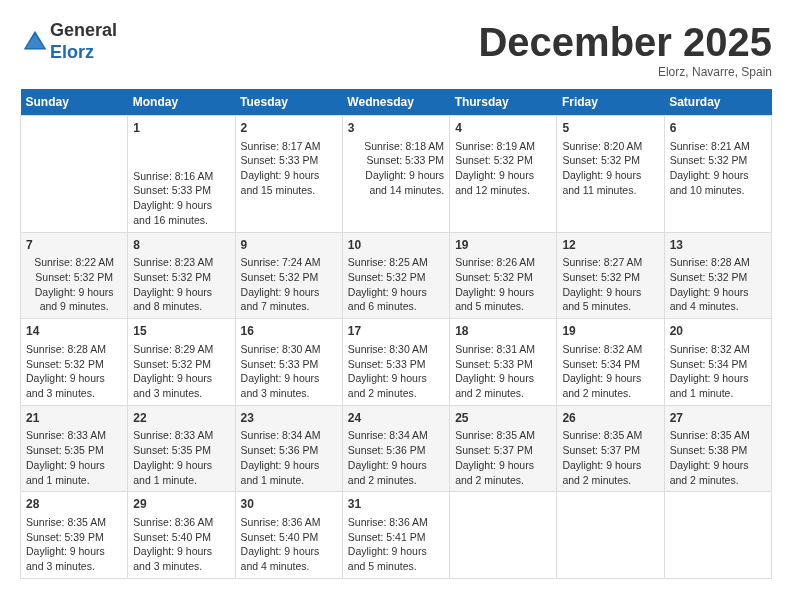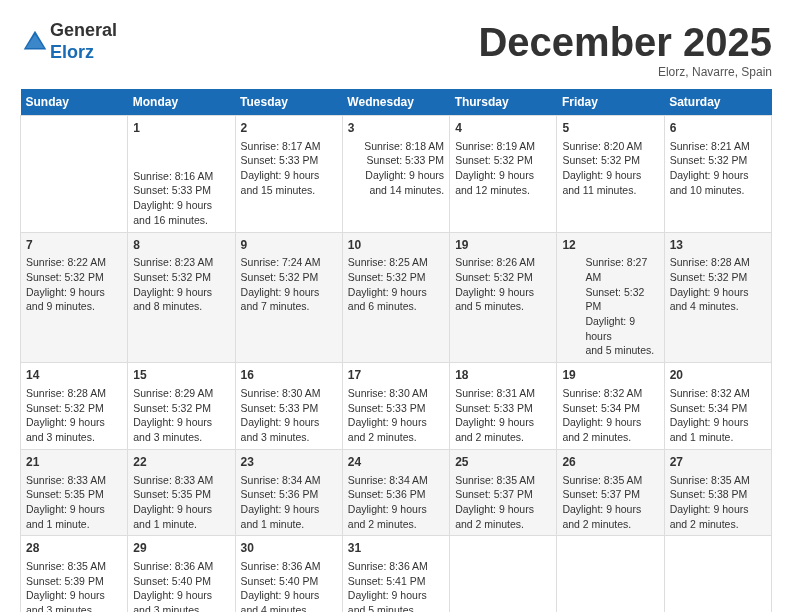--- a/index.html
+++ b/index.html
@@ -160,21 +160,21 @@
           <span class="day-num">6</span>
           <div class="day-info" style="white-space: pre-line;">Sunrise: 8:21 AM
 Sunset: 5:32 PM
 Daylight: 9 hours
 and 10 minutes.</div>
         </td>
       </tr>
       <tr>
         <td>
           <span class="day-num">7</span>
-          <div class="day-info" style="white-space: pre-line;">Sunrise: 8:22 AM
+          <div class="day-info" style="white-space: pre-line; text-align: center;">Sunrise: 8:22 AM
 Sunset: 5:32 PM
 Daylight: 9 hours
 and 9 minutes.</div>
         </td>
         <td>
           <span class="day-num">8</span>
           <div class="day-info" style="white-space: pre-line;">Sunrise: 8:23 AM
 Sunset: 5:32 PM
 Daylight: 9 hours
 and 8 minutes.</div>
@@ -195,21 +195,21 @@
         </td>
         <td>
           <span class="day-num">19</span>
           <div class="day-info" style="white-space: pre-line;">Sunrise: 8:26 AM
 Sunset: 5:32 PM
 Daylight: 9 hours
 and 5 minutes.</div>
         </td>
         <td>
           <span class="day-num">12</span>
-          <div class="day-info" style="white-space: pre-line; margin-left: 23px;">Sunrise: 8:27 AM
+          <div class="day-info" style="white-space: pre-line;">Sunrise: 8:27 AM
 Sunset: 5:32 PM
 Daylight: 9 hours
 and 5 minutes.</div>
         </td>
         <td>
           <span class="day-num">13</span>
           <div class="day-info" style="white-space: pre-line;">Sunrise: 8:28 AM
 Sunset: 5:32 PM
 Daylight: 9 hours
 and 4 minutes.</div>

